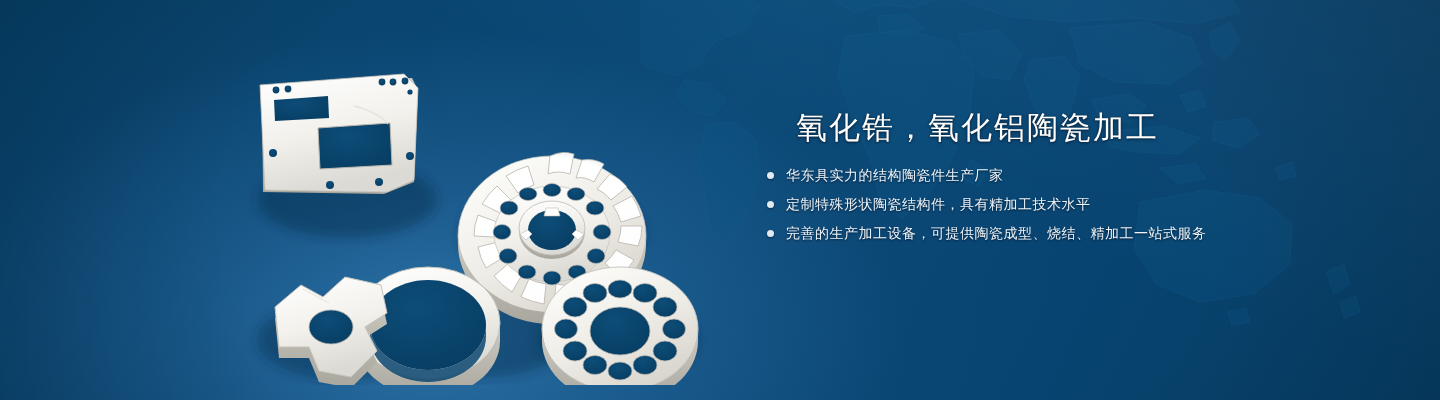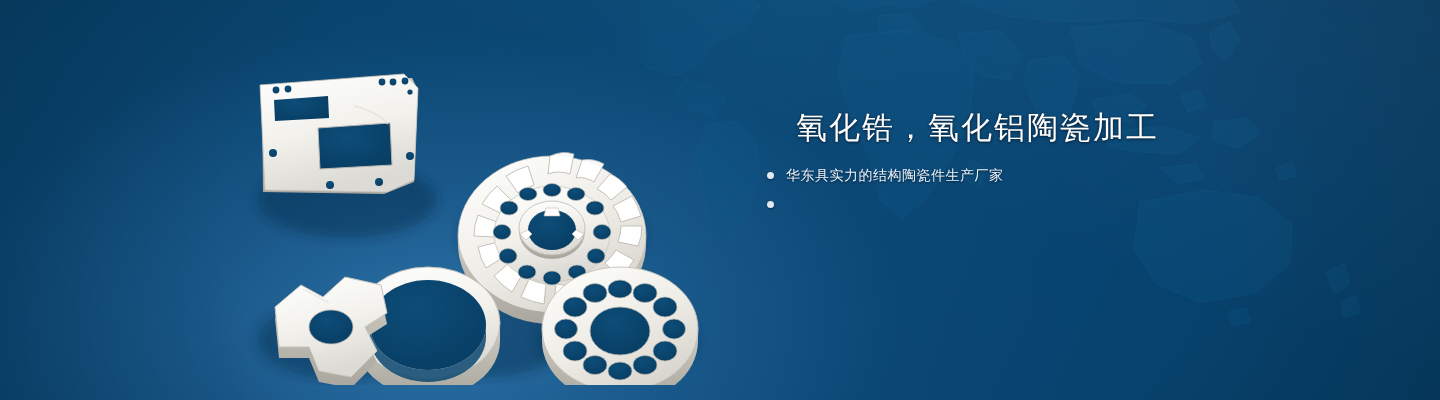--- a/index.html
+++ b/index.html
@@ -275,17 +275,22 @@
 
   <div class="copy">
     <div class="headline">氧化锆，氧化铝陶瓷加工</div>
     <ul class="bullets">
       <li>
         <span class="dot"></span>
         <span>华东具实力的结构陶瓷件生产厂家</span>
       </li>
       <li>
         <span class="dot"></span>
+        <span>定制特殊形状陶瓷结构件，具有精加工技术水平</span>
+      </li>
+      <li>
+        <span class="dot"></span>
+        <span>完善的生产加工设备，可提供陶瓷成型、烧结、精加工一站式服务</span>
       </li>
     </ul>
   </div>
 
 </div>
 
 </body></html>

